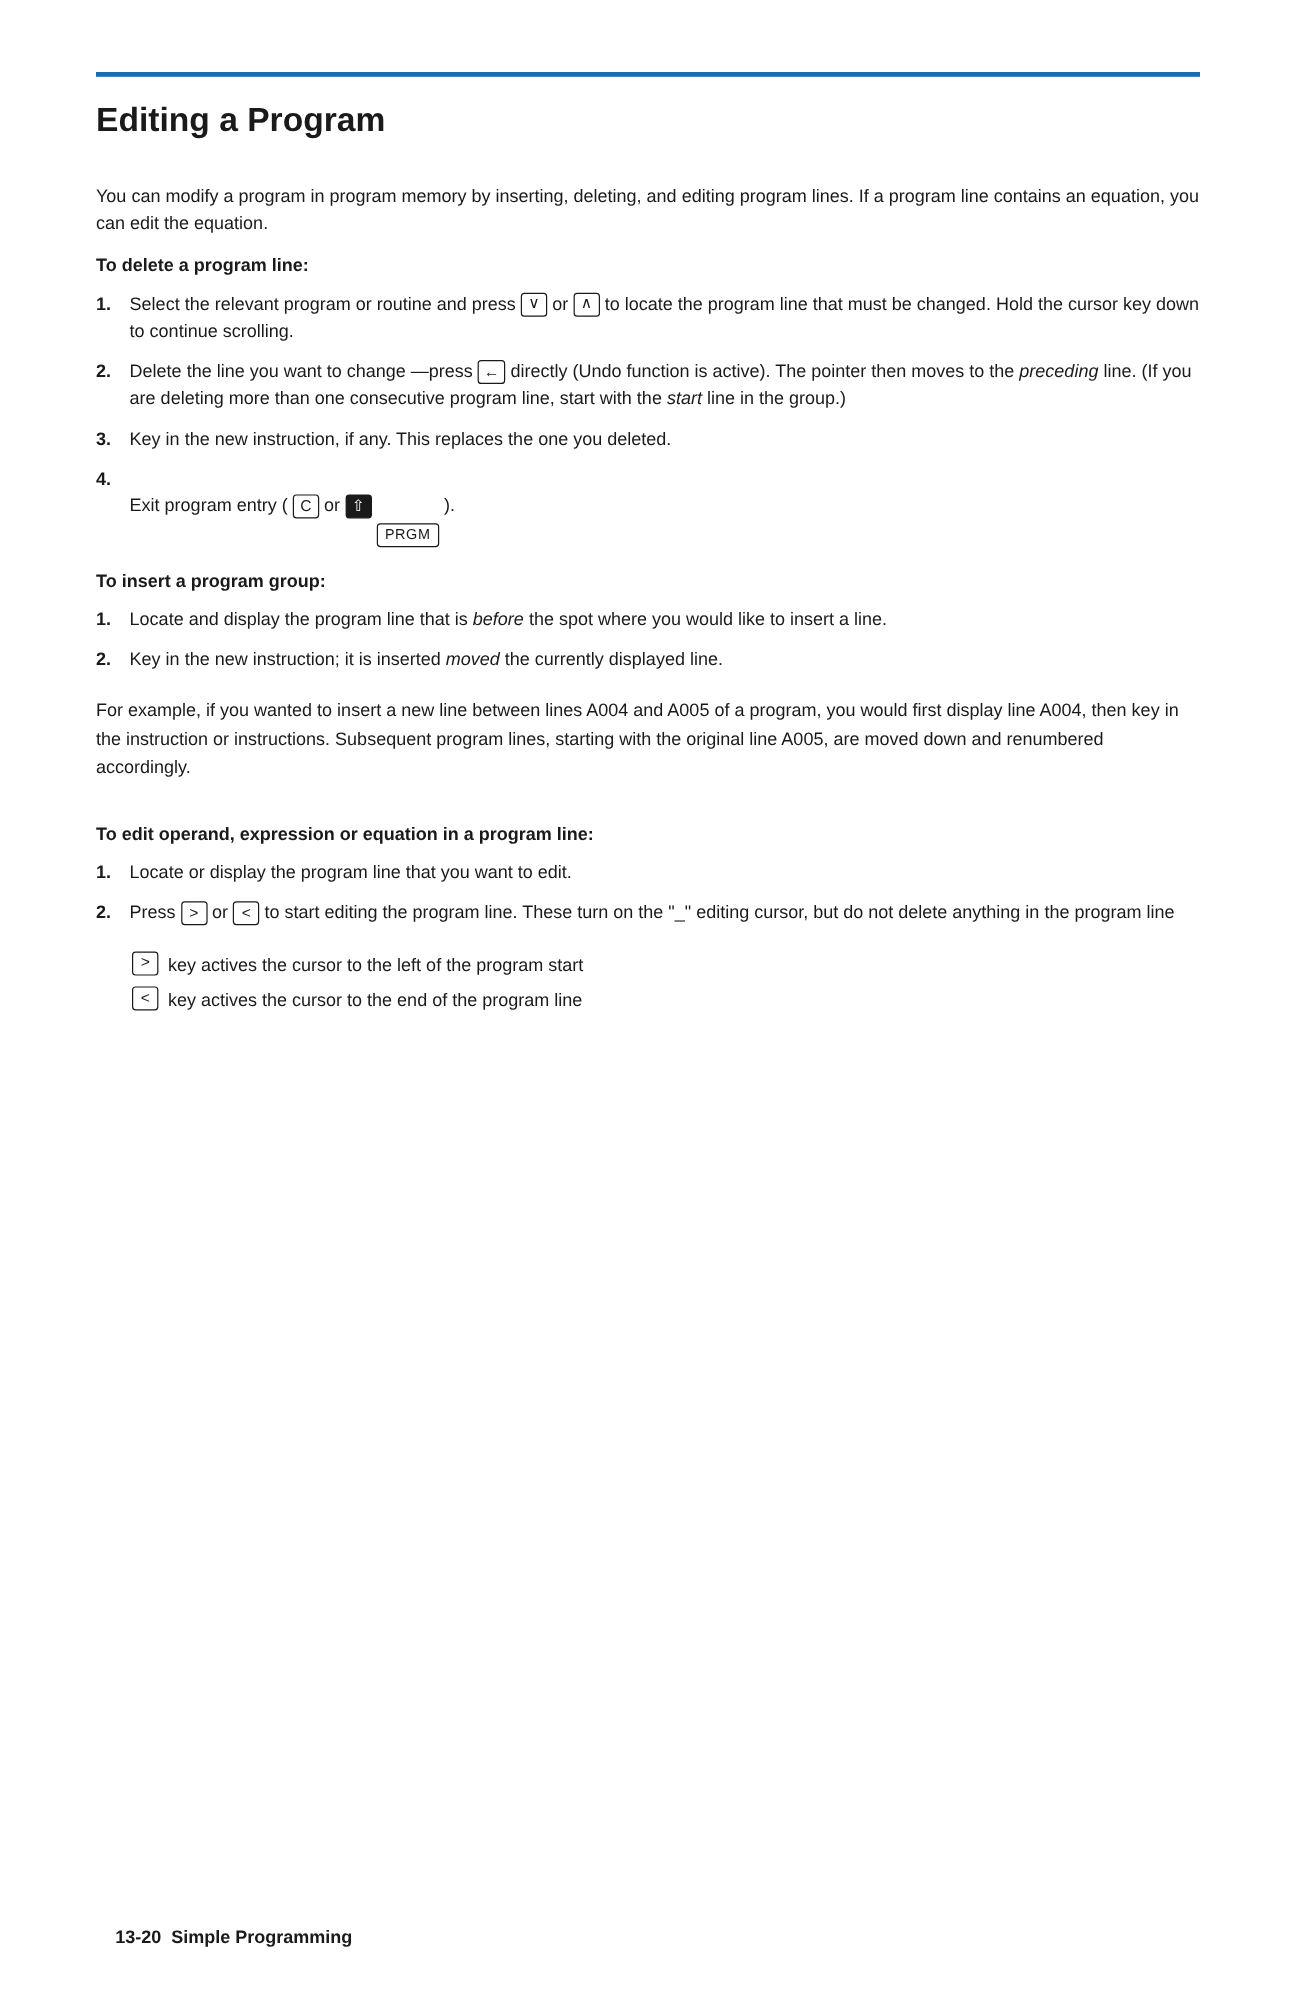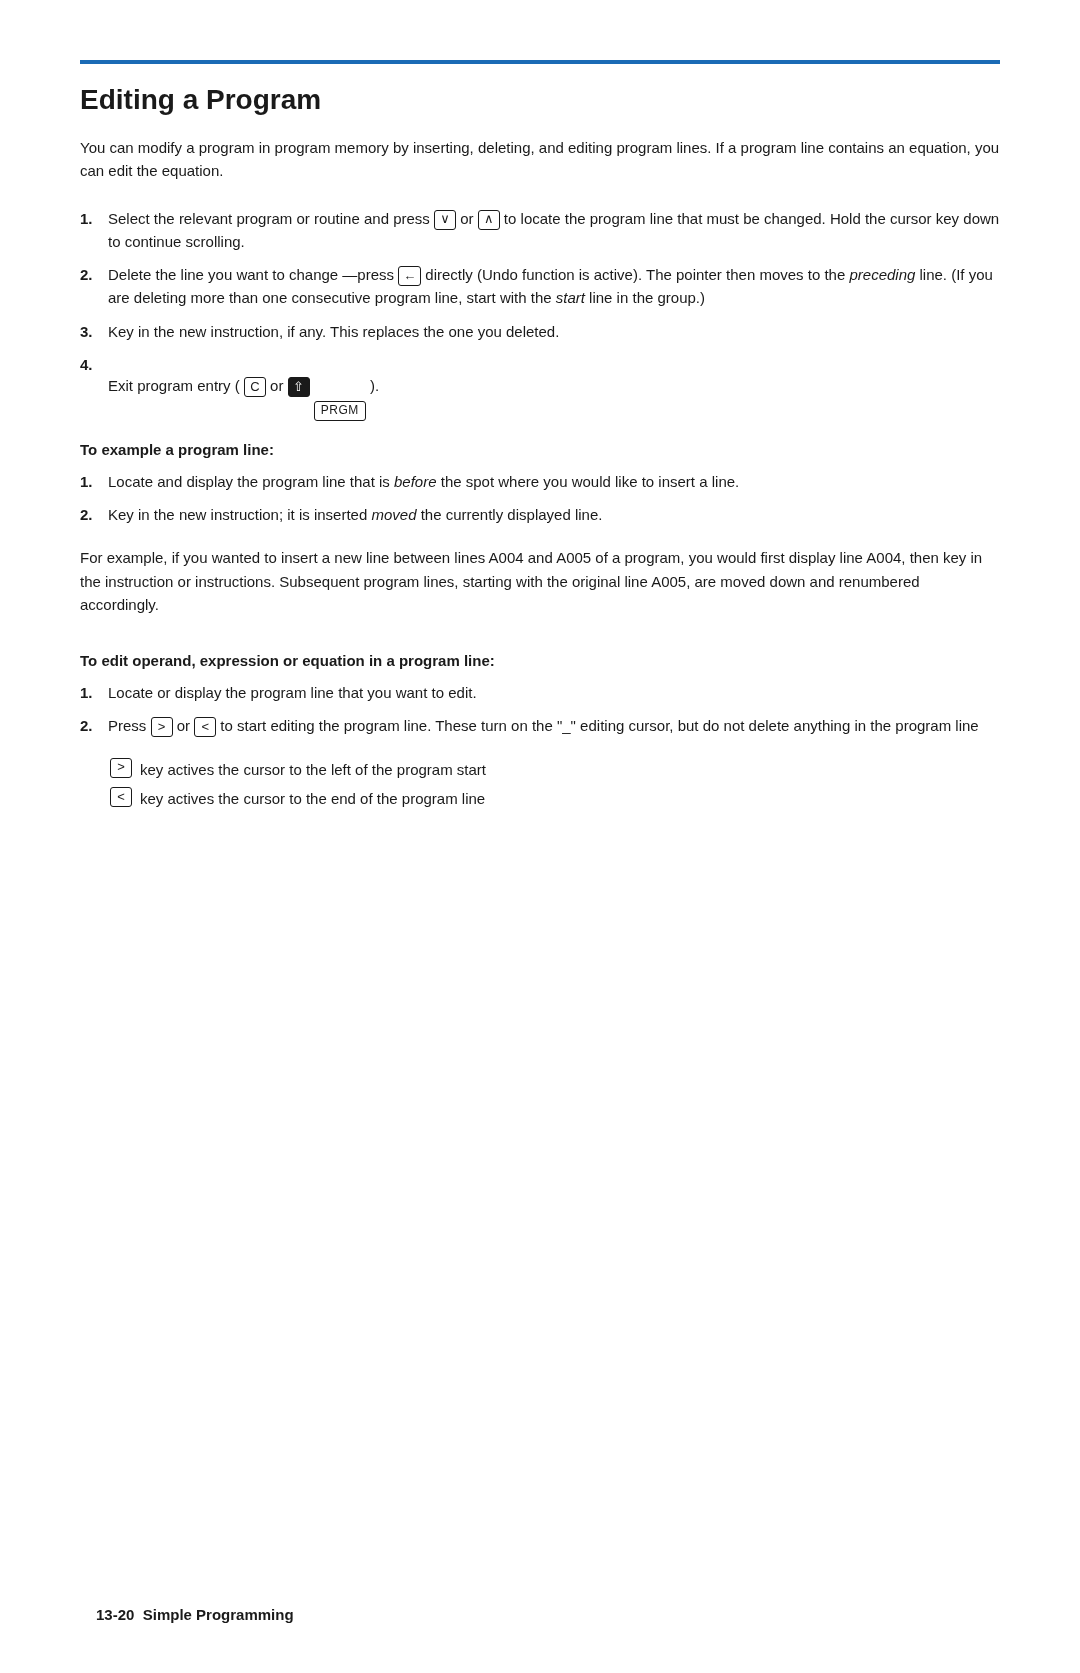--- a/index.html
+++ b/index.html
@@ -28,28 +28,28 @@
     .top-border {
       height: 4px;
       background: #1a6bb5;
       margin-bottom: 20px;
     }
 
     .page-title {
       font-size: 28px;
       font-weight: 900;
       color: #1a1a1a;
-      margin-bottom: 20px;
+      margin-bottom: 36px;
       font-family: Arial, Helvetica, sans-serif;
     }
 
     .intro-text {
       font-size: 15px;
       line-height: 1.55;
-      margin-bottom: 24px;
+      margin-bottom: 14px;
       color: #1a1a1a;
     }
 
     .section-heading {
       font-size: 15px;
       font-weight: 900;
       color: #1a1a1a;
       margin-bottom: 12px;
     }
 
@@ -174,20 +174,21 @@
 </head>
 <body>
 
 <div class="page-container">
   <div class="top-border"></div>
 
   <h1 class="page-title">Editing a Program</h1>
 
   <p class="intro-text">You can modify a program in program memory by inserting, deleting, and editing program lines. If a program line contains an equation, you can edit the equation.</p>
 
+  <p class="section-heading">To delete a program line:</p>
 
   <ol class="numbered-list">
     <li>
       <span class="list-number">1.</span>
       <span class="list-content">
         Select the relevant program or routine and press
         <span class="key-btn">∨</span>
         <span> or </span>
         <span class="key-btn">∧</span>
         to locate the program line that must be changed. Hold the cursor key down to continue scrolling.
@@ -211,21 +212,21 @@
         Exit program entry (
         <span class="key-btn">C</span>
         <span> or </span>
         <span class="key-btn-dark">⇧</span>
         <span class="key-prgm">PRGM</span>
         ).
       </span>
     </li>
   </ol>
 
-  <p class="section-heading">To example a program line:</p>
+  <p class="section-heading">To insert a program group:</p>
 
   <ol class="numbered-list">
     <li>
       <span class="list-number">1.</span>
       <span class="list-content">
         Locate and display the program line that is <em>before</em> the spot where you would like to insert a line.
       </span>
     </li>
     <li>
       <span class="list-number">2.</span>

